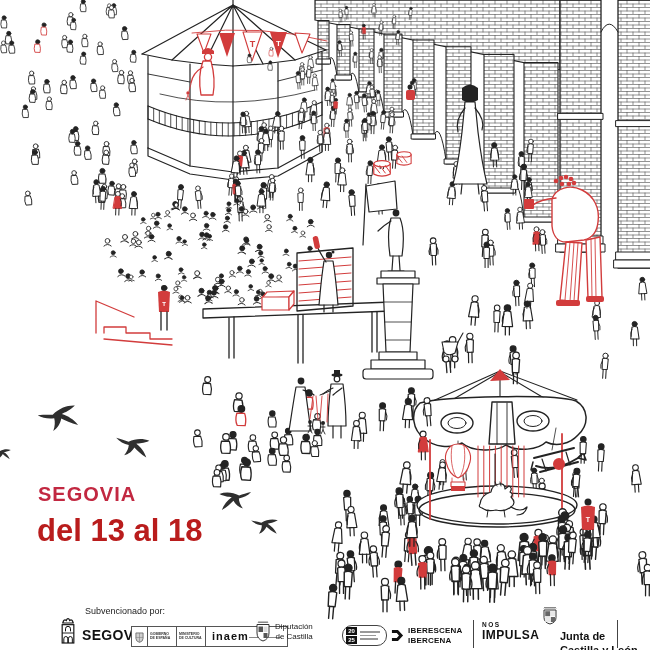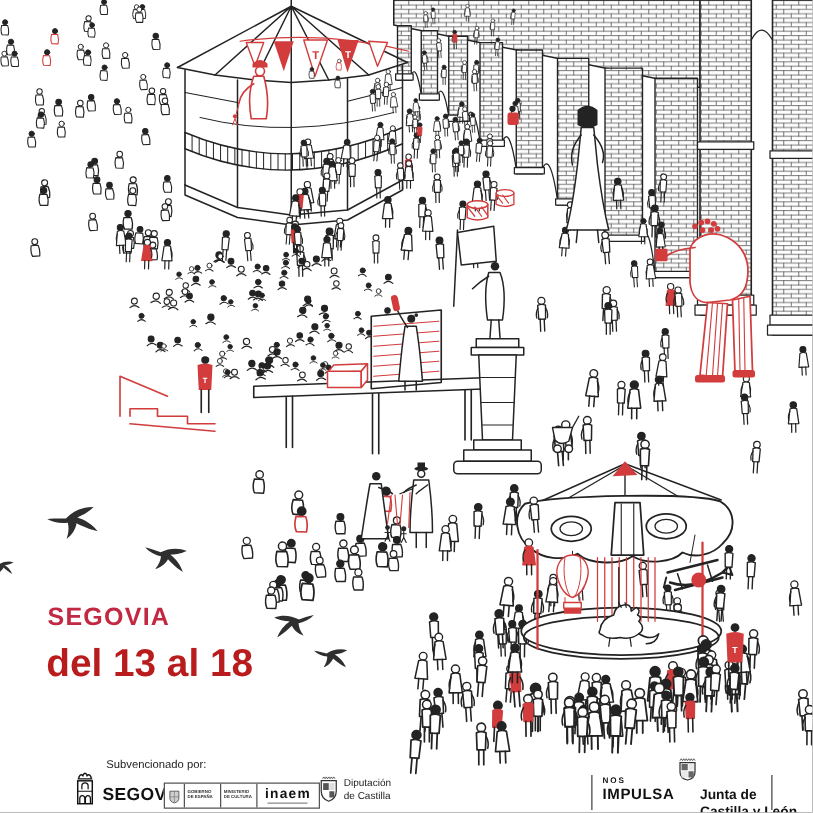--- a/index.html
+++ b/index.html
@@ -19,24 +19,24 @@
   .lg{position:absolute;display:flex;align-items:center;color:#111;}
   #lg-seg{left:58px;top:617px;align-items:flex-end;gap:4px;}
   .seg-name{font-size:14px;font-weight:800;letter-spacing:.3px;line-height:1;margin-bottom:2px;}
   #lg-gob{left:131px;top:626px;}
   .gob-box{display:flex;align-items:stretch;border:1px solid #555;height:19px;background:#fff;}
   .gob-crest{display:flex;align-items:center;padding:0 3px;border-right:1px solid #555;}
   .gob-cell{width:24px;display:flex;align-items:center;border-right:1px solid #555;padding:0 2px;overflow:hidden;}
   .micro{transform:scale(.5);transform-origin:0 50%;font-size:7px;line-height:1.15;font-weight:700;
          color:#333;white-space:nowrap;}
   .micro span{display:block;}
-  .inaem-cell{display:flex;flex-direction:column;align-items:center;justify-content:center;padding:0 6px;}
+  .inaem-cell{display:flex;align-items:center;justify-content:center;padding:0 6px;}
   .inaem{font-size:11px;font-weight:800;letter-spacing:1px;line-height:1;}
   .inaem-line{display:block;width:32px;height:1px;background:#888;margin-top:1px;}
-  #lg-dip{left:255px;top:621px;gap:4px;}
+  #lg-dip{left:255px;top:621px;gap:4px;text-align:right;}
   .dip-txt{font-size:8px;line-height:1.25;color:#222;}
   #lg-iber{left:342px;top:625px;gap:4px;}
   .year-pill{display:flex;align-items:center;gap:3px;border:1px solid #444;border-radius:10px;
              padding:2px 6px 2px 3px;height:15px;background:#fff;}
   .yrs{display:flex;flex-direction:column;gap:1px;}
   .yr{width:11px;height:8px;background:#111;color:#fff;font-size:6px;font-weight:700;
       display:flex;align-items:center;justify-content:center;line-height:1;}
   .mlines i{display:block;height:1.5px;background:#999;margin:2px 0;}
   .mlines i:nth-child(1){width:20px;} .mlines i:nth-child(2){width:16px;} .mlines i:nth-child(3){width:18px;}
   .iber-txt{font-size:8px;font-weight:800;line-height:1.2;letter-spacing:.2px;}
@@ -2451,20 +2451,40 @@
       <rect x="3.5" y="5.5" width="4.5" height="5.5" fill="#555"></rect>
       <rect x="8.5" y="12" width="4" height="5" fill="#555"></rect>
       <rect x="8.5" y="5.5" width="4" height="5.5" fill="#ddd"></rect>
     </svg>
     <span class="dip-txt">
       <span style="display:block">Diputación</span>
       <span style="display:block">de Castilla</span>
     </span>
   </div>
 
+  <div class="lg" id="lg-iber">
+    <span class="year-pill">
+      <span class="yrs">
+        <span class="yr">20</span>
+        <span class="yr">25</span>
+      </span>
+      <span class="mlines">
+          <i></i>
+          <i></i>
+          <i></i>
+        </span>
+    </span>
+    <svg width="13" height="13" viewBox="0 0 14 14">
+      <path d="M1,1 H7.5 L13,7 L7.5,13 H1 V9.6 H6.2 L8.6,7 L6.2,4.4 H1 Z" fill="#111"></path>
+    </svg>
+    <span class="iber-txt">
+      <span style="display:block">IBERESCENA</span>
+      <span style="display:block">IBERCENA</span>
+    </span>
+  </div>
 
   <div class="vd" id="vd1"></div>
 
   <div class="lg" id="lg-nos">
     <span class="nos-top">NOS</span>
     <span class="nos-main">IMPULSA</span>
   </div>
 
   <div class="lg" id="lg-junta-crest">
     <svg width="16" height="19" viewBox="0 0 16 19">

